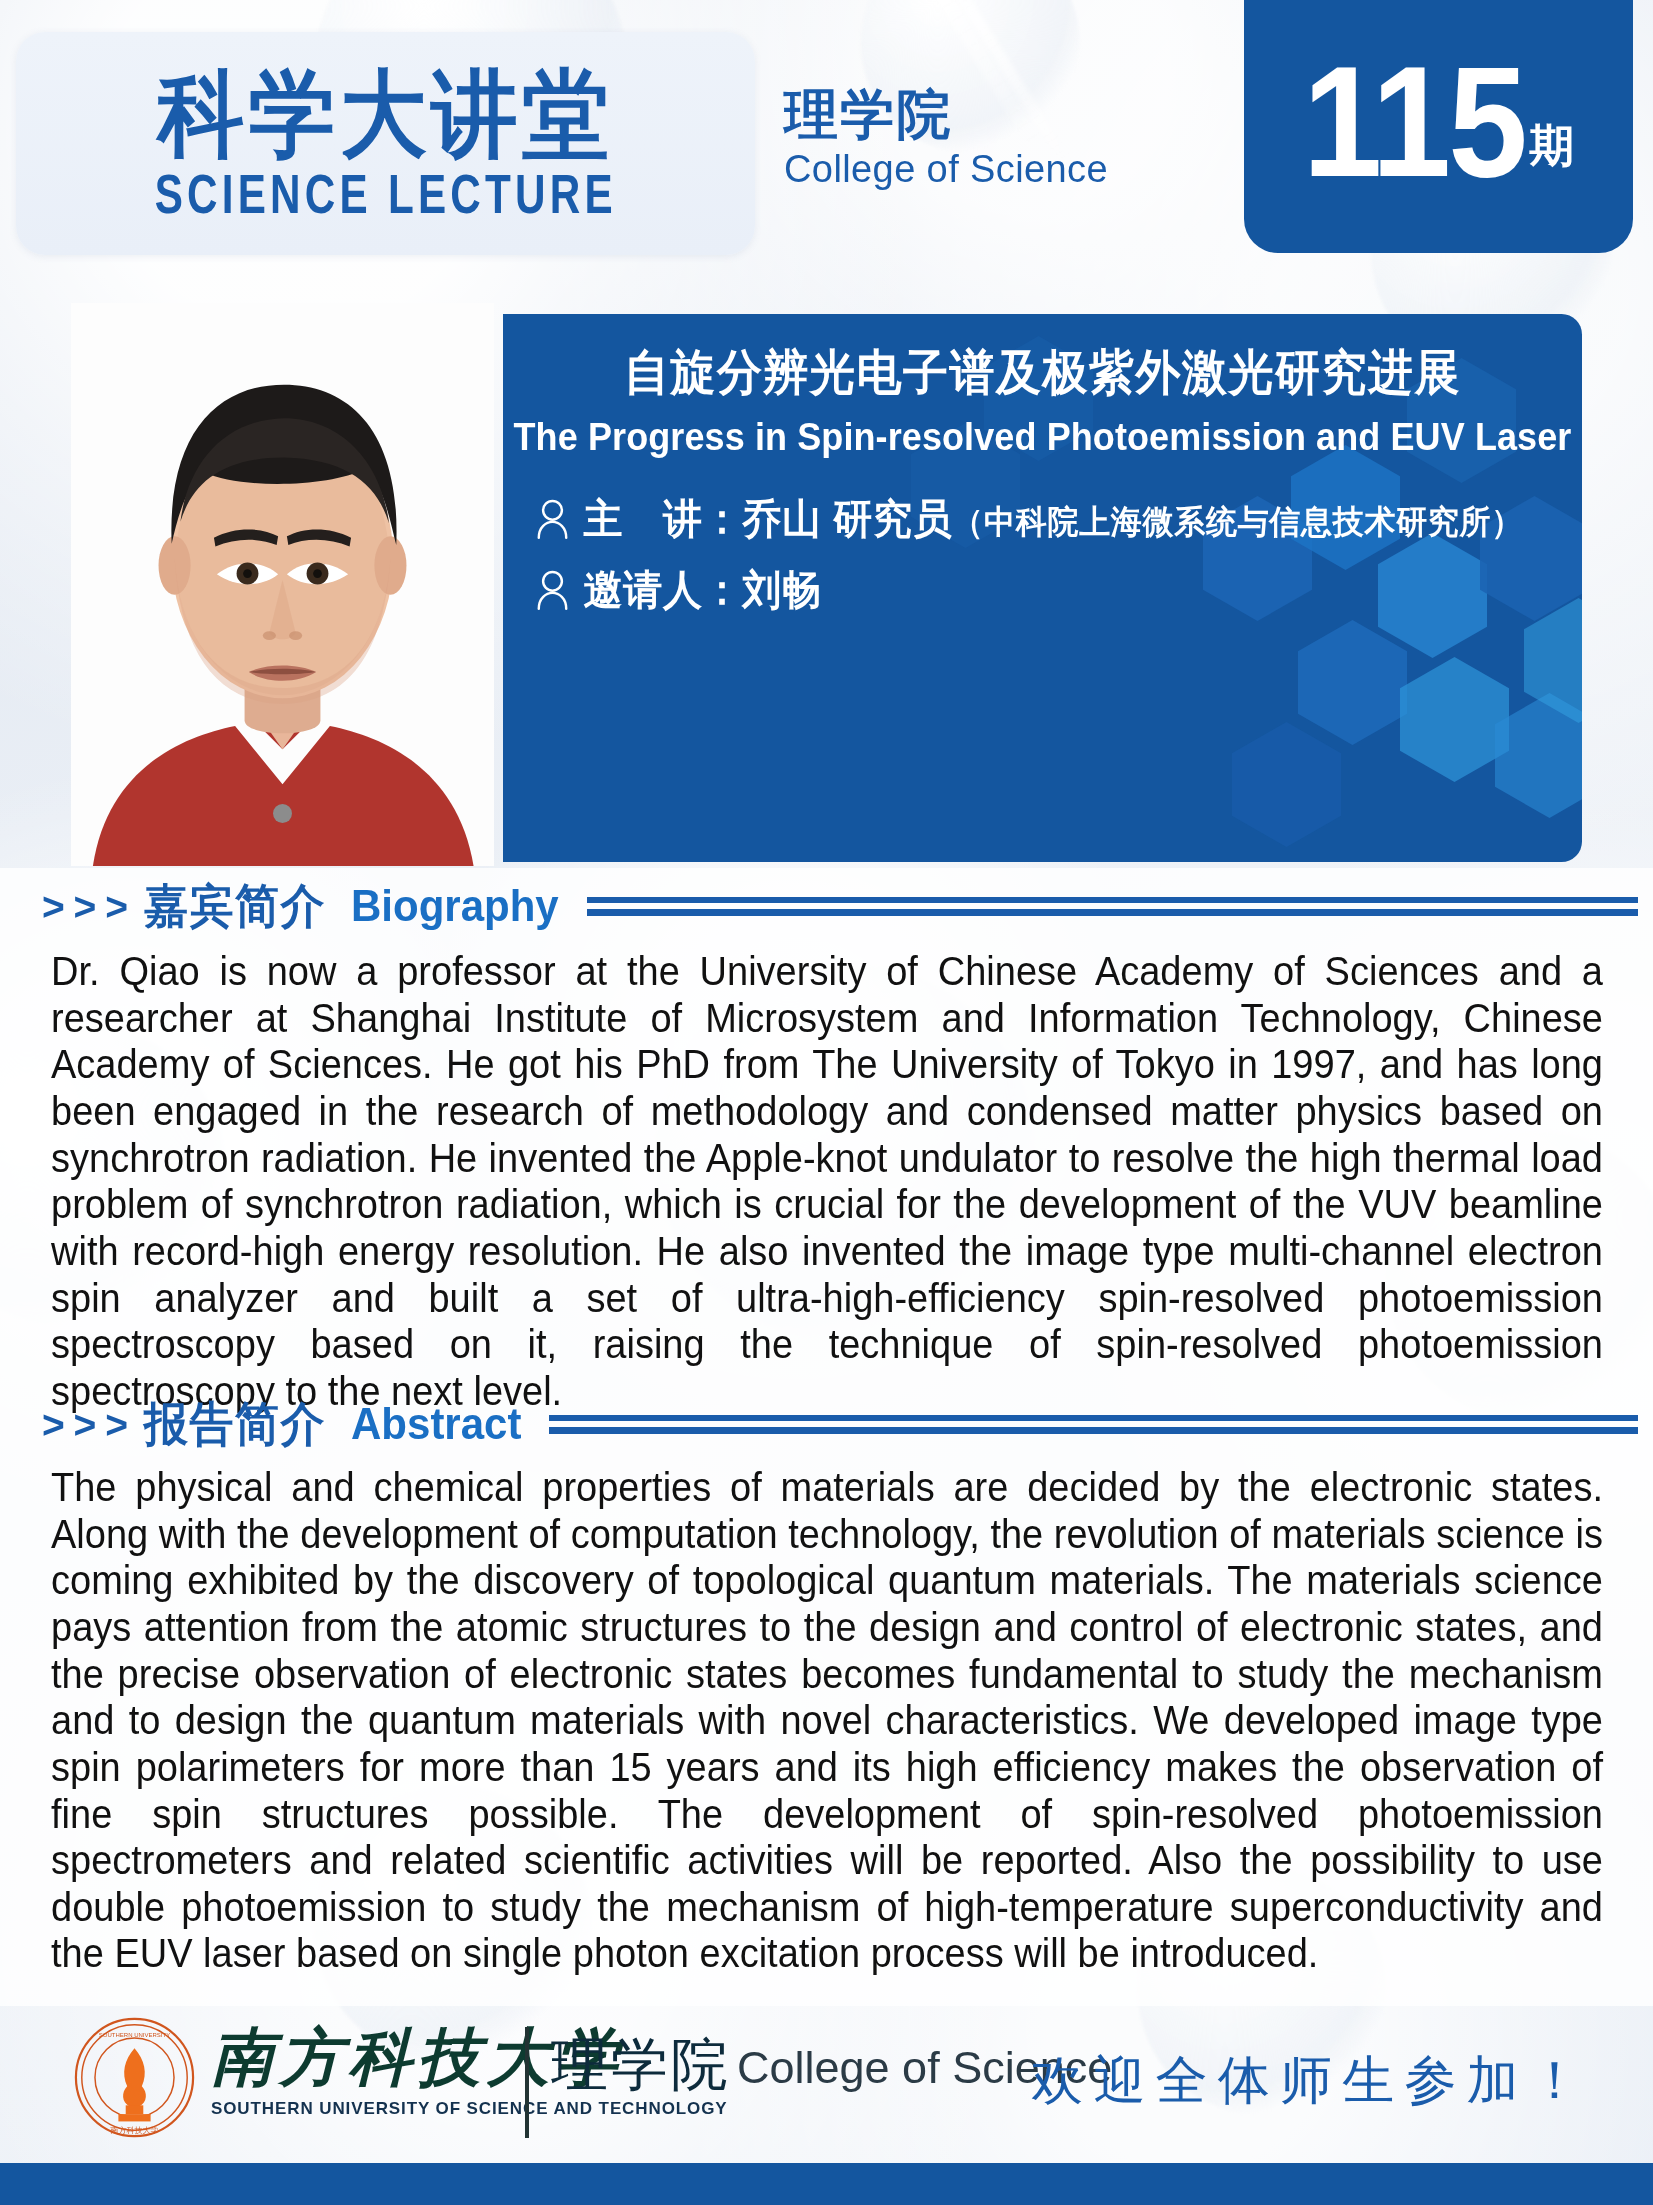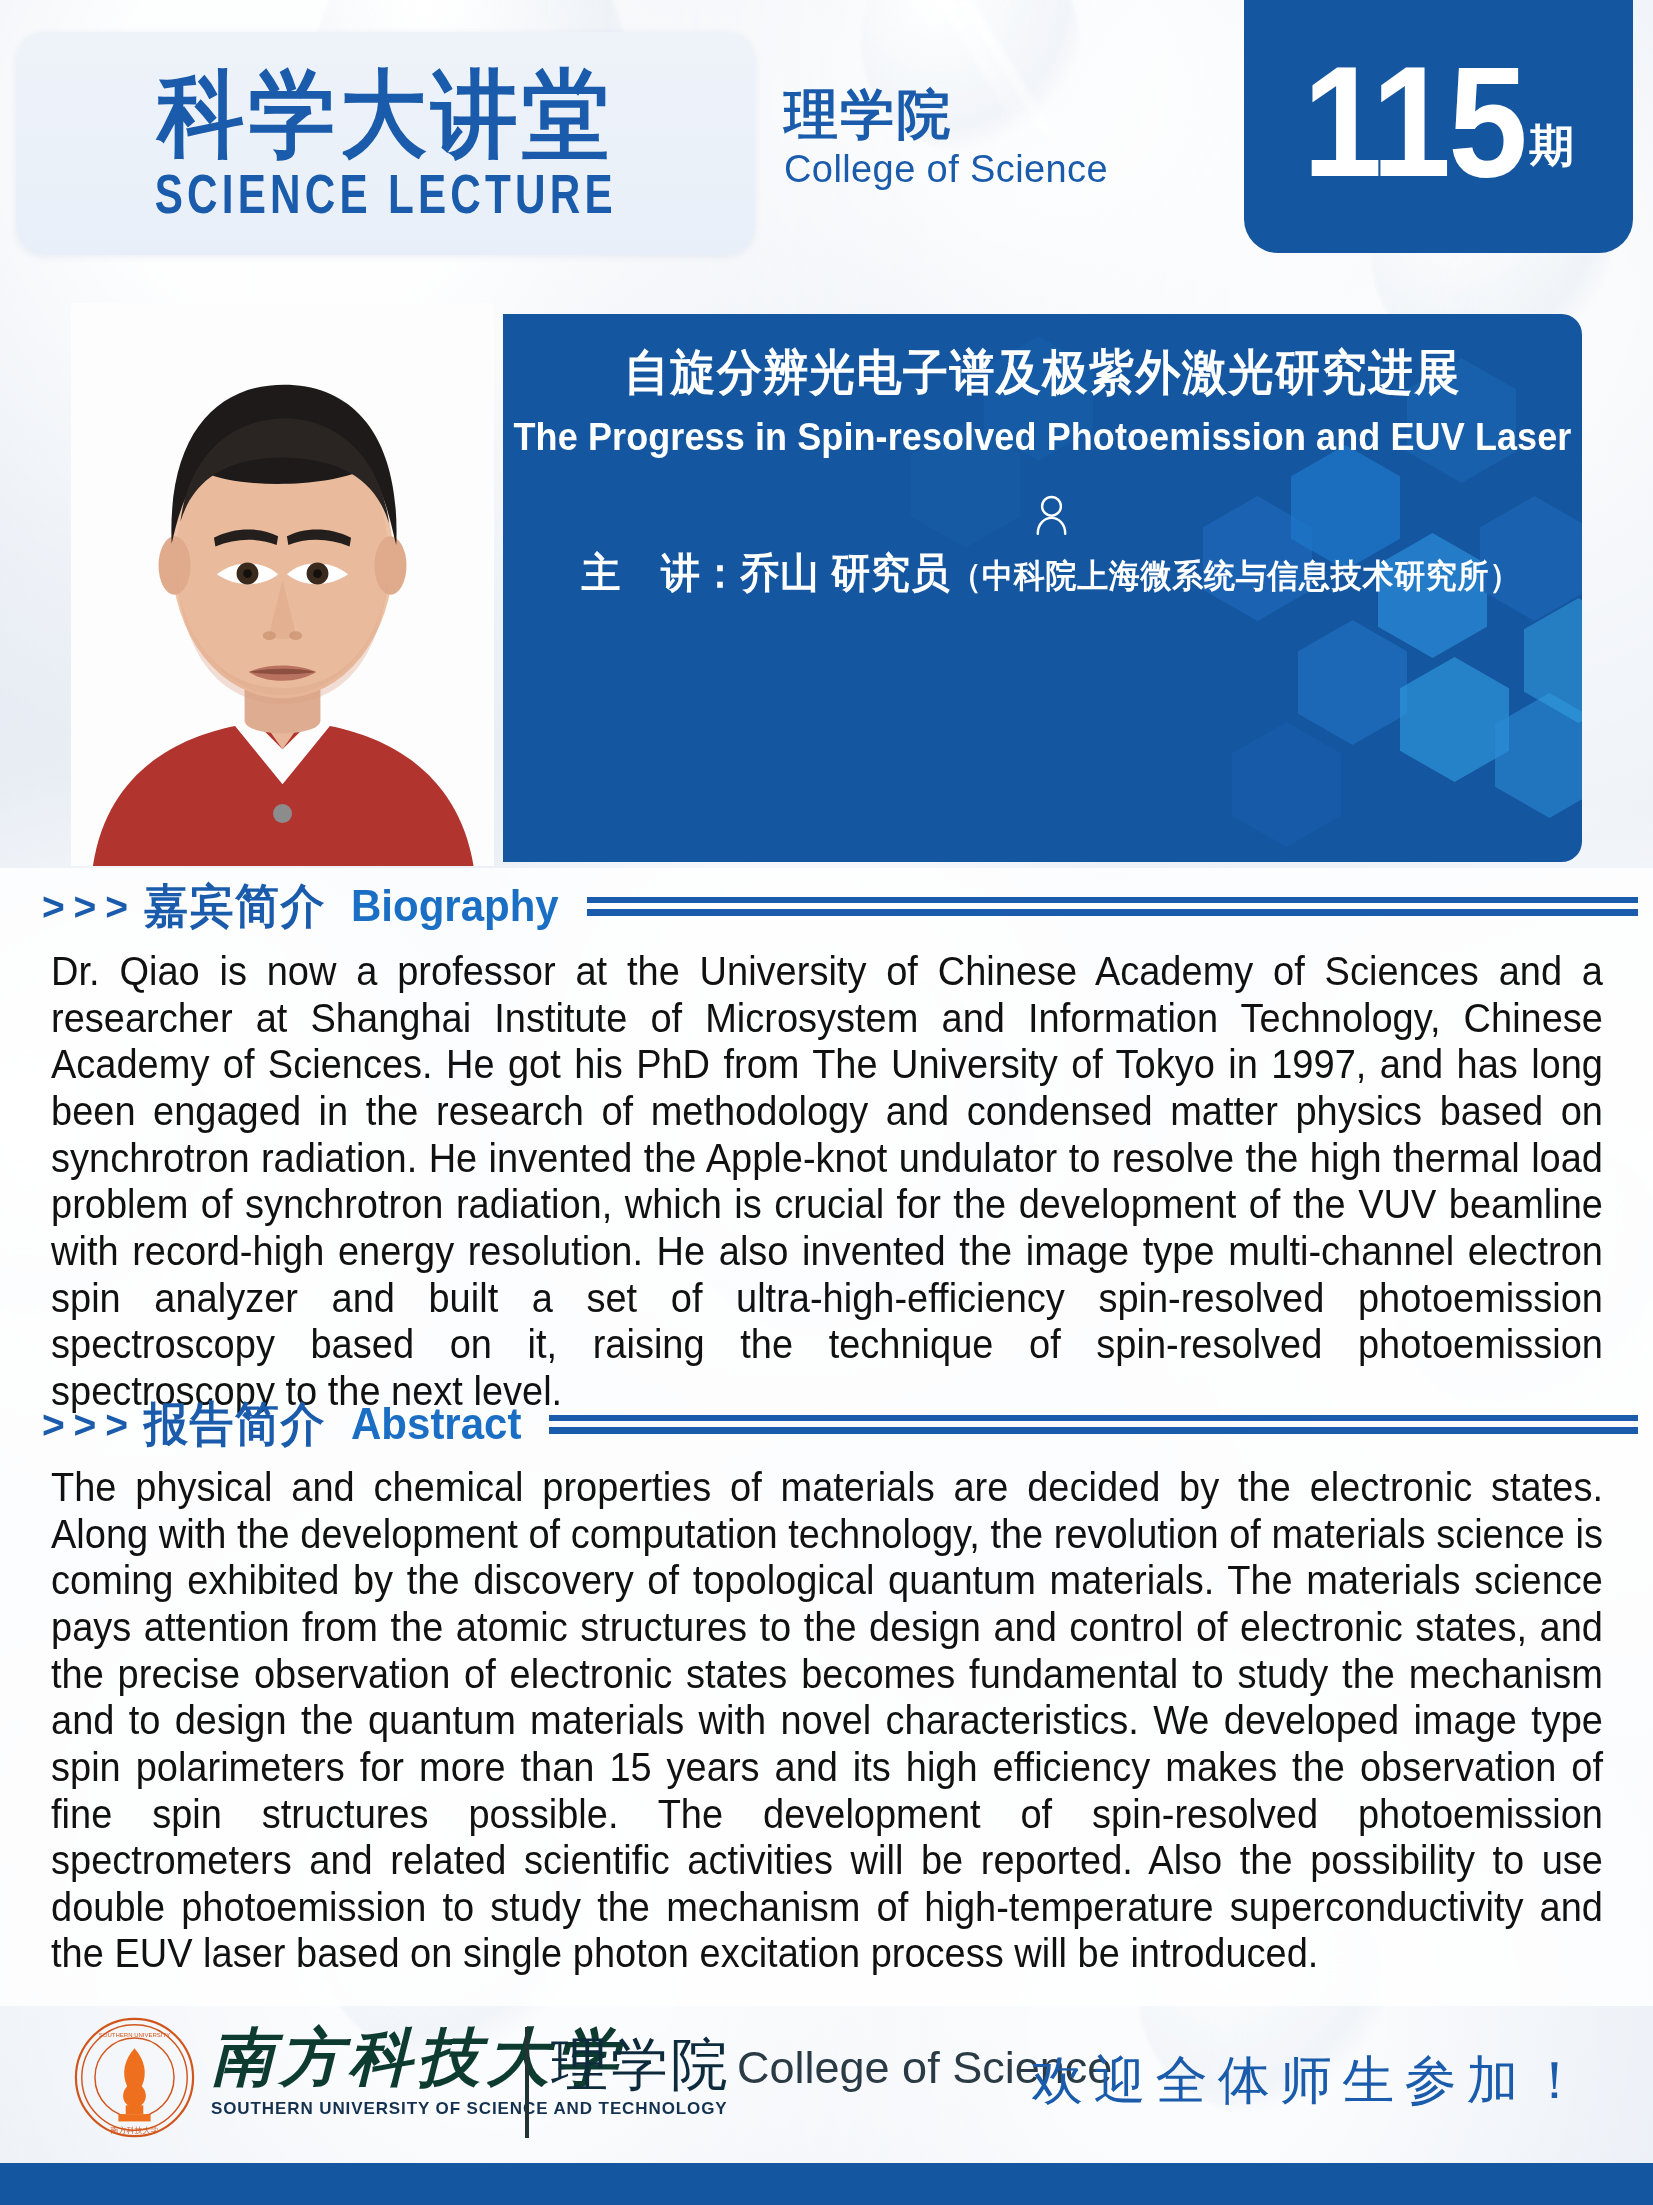--- a/index.html
+++ b/index.html
@@ -81,21 +81,21 @@
   }
   .p-title-cn{
     position:absolute; left:0; right:0; top:29px; text-align:center; color:#fff;
     font-size:45px; font-weight:900; letter-spacing:1.5px; transform:scaleY(1.08);
   }
   .p-title-en{
     position:absolute; left:0; right:0; top:102px; text-align:center; color:#fff;
     font-size:36px; font-weight:700; letter-spacing:0.1px; transform:scaleY(1.06);
   }
   .rows{ position:absolute; left:17.5px; top:169px; right:0; }
-  .row{ display:flex; align-items:center; height:71px; color:#fff;flex-direction:column; }
+  .row{ display:flex; align-items:center; height:71px; color:#fff; }
   .row .ico{ width:63px; flex:0 0 63px; display:flex; align-items:center; justify-content:center; }
   .row .ico svg{ width:39px; height:42px; }
   .row .txt{ font-size:39px; font-weight:900; letter-spacing:0.7px; white-space:nowrap; transform:scaleY(1.06); }
   .row .txt .sub{ font-size:31px; font-weight:900; }
 
   
   .section-head{ position:absolute; z-index:3; display:flex; align-items:center; width:1596px; left:42px; }
   .chev{ color:#1a5cab; font-size:39px; font-weight:900; letter-spacing:8.8px; margin-right:7.3px; line-height:1; }
   .sh-cn{ color:#1a5cab; font-size:44px; font-weight:900; letter-spacing:1.5px; line-height:1; transform:scaleY(1.06); }
   .sh-en{ color:#1a6fc4; font-size:42px; font-weight:900; margin-left:25px; line-height:1; transform:scaleY(1.06); }
@@ -233,20 +233,31 @@
           <path d="M8 55 C8 40 18 33 27 33 C36 33 46 40 46 55"></path>
         </svg>
       </span>
       <span class="txt">
         <span>主　讲：</span><span>乔山 研究员</span><span class="sub">（中科院上海微系统与信息技术研究所）</span>
       </span>
     </div>
 
 
 
+    <div class="row">
+      <span class="ico">
+        <svg viewBox="0 0 54 58" fill="none" stroke="#ffffff" stroke-width="3.4" stroke-linecap="round">
+          <circle cx="27" cy="17" r="13"></circle>
+          <path d="M8 55 C8 40 18 33 27 33 C36 33 46 40 46 55"></path>
+        </svg>
+      </span>
+      <span class="txt">
+        <span>邀请人：</span><span>刘畅</span>
+      </span>
+    </div>
 
   </div>
 </div>
 
 <div class="section-head" style="top:884px;">
   <span class="chev">&gt;&gt;&gt;</span>
   <span class="sh-cn">嘉宾简介</span>
   <span class="sh-en">Biography</span>
   <span class="sh-rule">
       <i class="a"></i>

